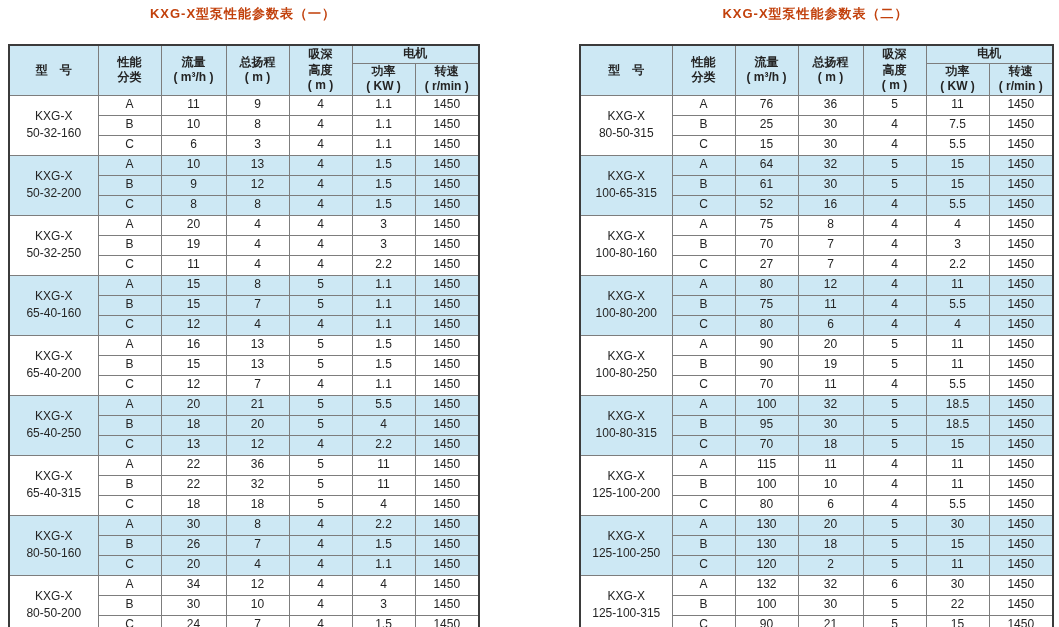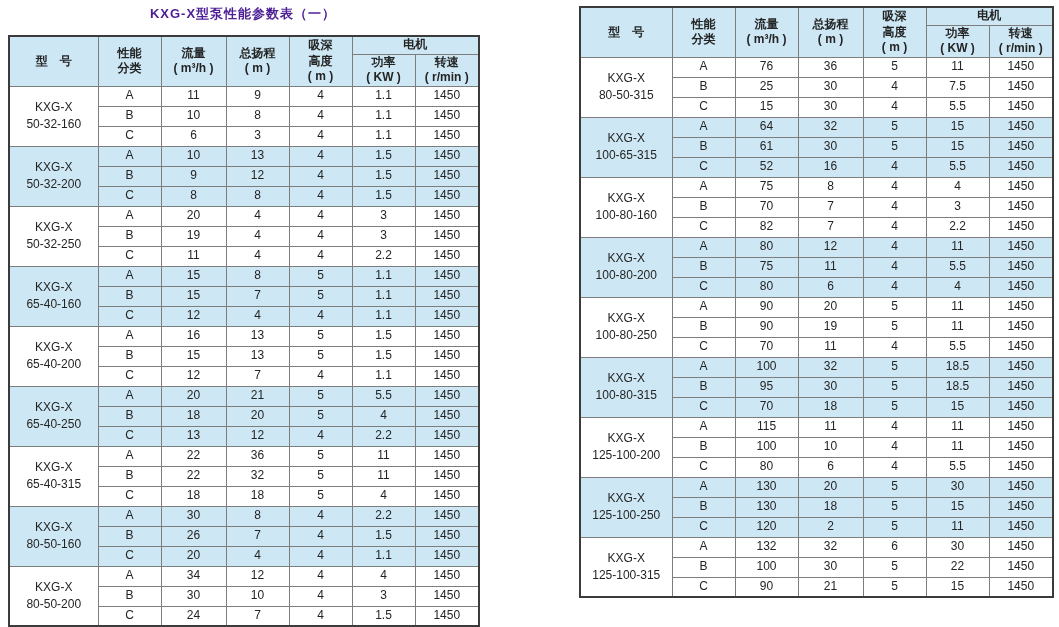--- a/index.html
+++ b/index.html
@@ -6,21 +6,21 @@
   .page {
     position:relative; width:1059px; height:627px; background:#ffffff;
     font-family:"Liberation Sans","DejaVu Sans",sans-serif; color:#222;
     overflow:hidden;
   }
   .tbl-section { position:absolute; top:6px; }
   #t0 { left:8px;  width:470px; }
   #t1 { left:579px; width:473px; }
   .tbl-title {
     text-align:center; font-size:13px; font-weight:bold; letter-spacing:1px;
-    height:16px; line-height:16px; margin:0 0 13px 0; color:#4c1d95;
+    height:16px; line-height:16px; margin:0 0 22px 0; color:#c2410c;
   }
   table {
     width:100%; border-collapse:collapse; table-layout:fixed;
     border:2px solid #3b3b3b;
   }
   th, td {
     border:1px solid #7d7d7d; text-align:center; vertical-align:middle;
     padding:0; font-size:12px; line-height:1.3; white-space:pre-line;
     color:#242424; overflow:hidden;
   }
@@ -302,20 +302,21 @@
             <td>7</td>
             <td>4</td>
             <td>1.5</td>
             <td>1450</td>
           </tr>
         </tbody>
     </table>
   </section>
 
   <section class="tbl-section" id="t1">
+    <h2 class="tbl-title">KXG-X型泵性能参数表（二）</h2>
     <table>
       <colgroup>
         <col style="width:92px">
           <col style="width:63px">
           <col style="width:63px">
         <col style="width:65px">
           <col style="width:63px">
           <col style="width:63px">
           <col style="width:64px">
       </colgroup>
@@ -406,21 +407,21 @@
           <tr>
             <td>B</td>
             <td>70</td>
             <td>7</td>
             <td>4</td>
             <td>3</td>
             <td>1450</td>
           </tr>
           <tr>
             <td>C</td>
-            <td>82</td>
+            <td>27</td>
             <td>7</td>
             <td>4</td>
             <td>2.2</td>
             <td>1450</td>
           </tr>
           <tr class="band">
             <td rowspan="3" class="model">KXG-X
 100-80-200</td>
             <td>A</td>
             <td>80</td>

